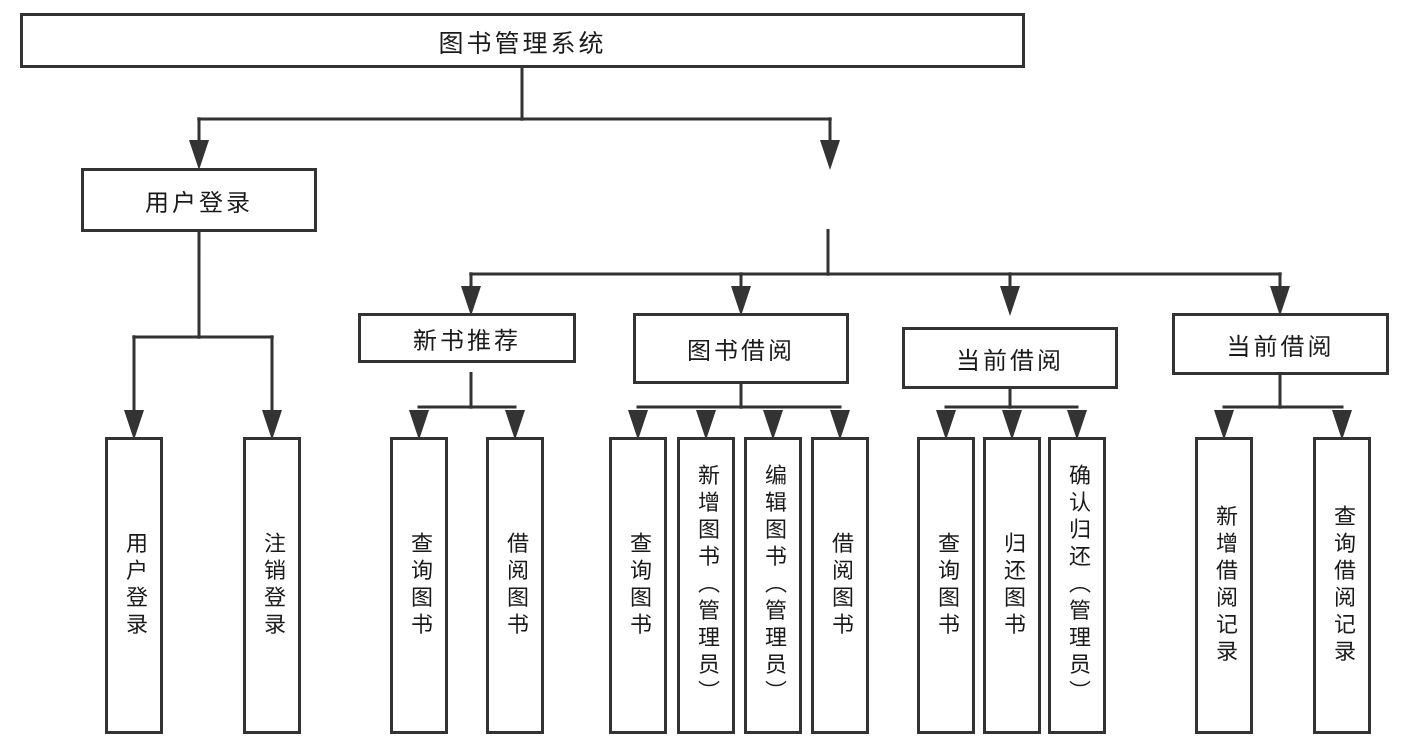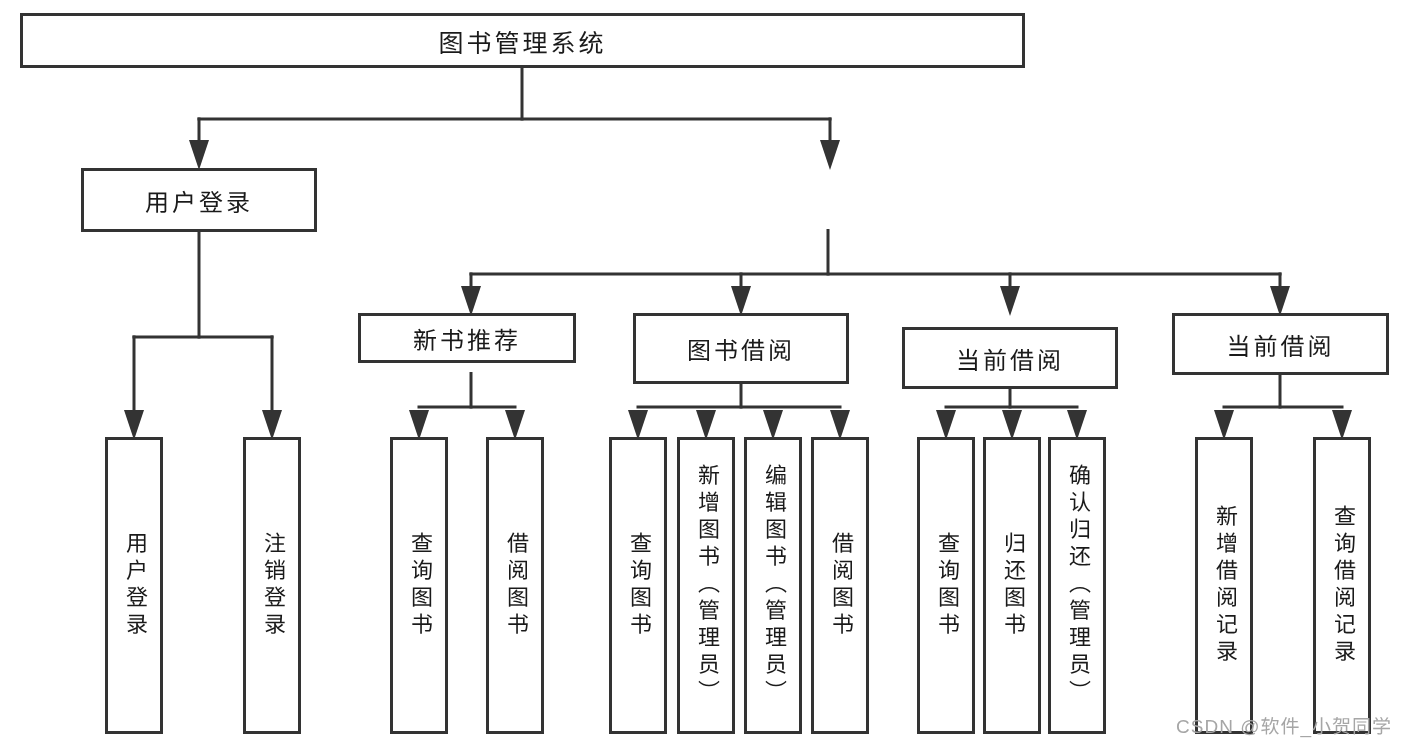--- a/index.html
+++ b/index.html
@@ -159,15 +159,14 @@
     <span>确认归还（管理员）</span>
   </div>
 
   <div class="node v-node" style="left:1195px;">
     <span>新增借阅记录</span>
   </div>
   <div class="node v-node" style="left:1313px;">
     <span>查询借阅记录</span>
   </div>
 
-  <div class="watermark">CSDN @软件_小贺同学</div>
 
 </div>
 
 </body></html>

